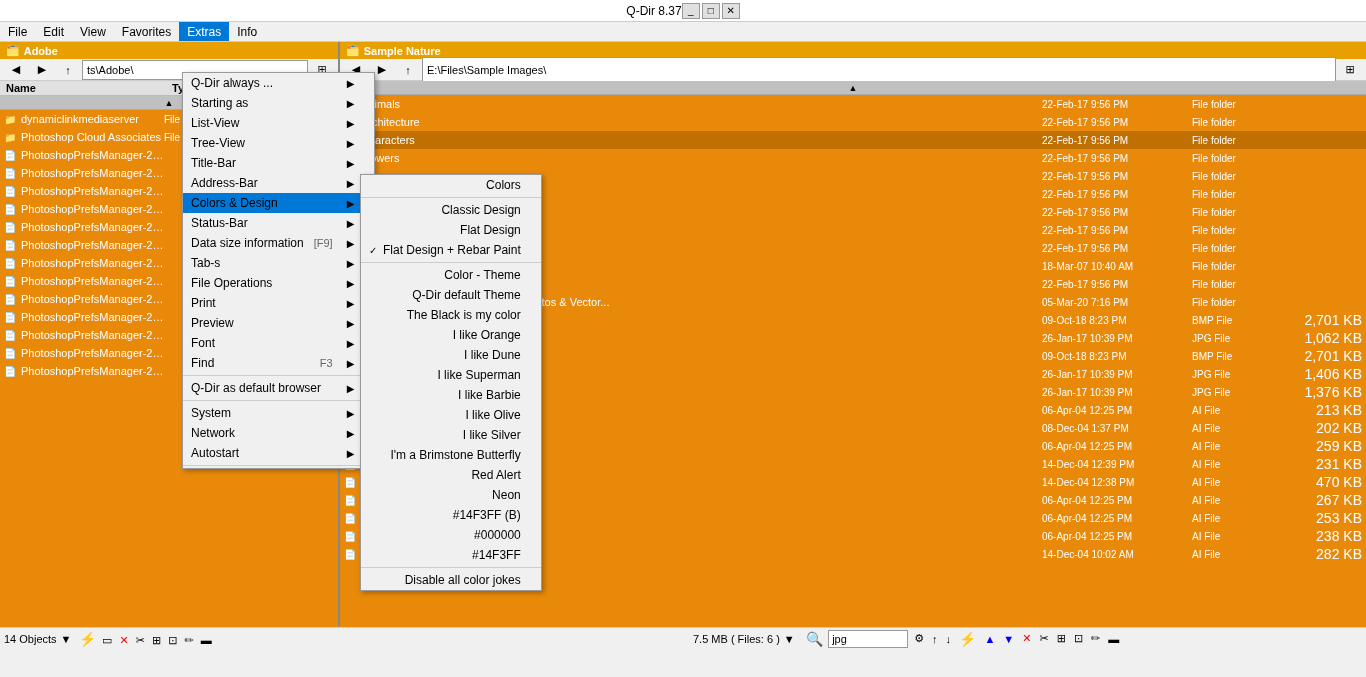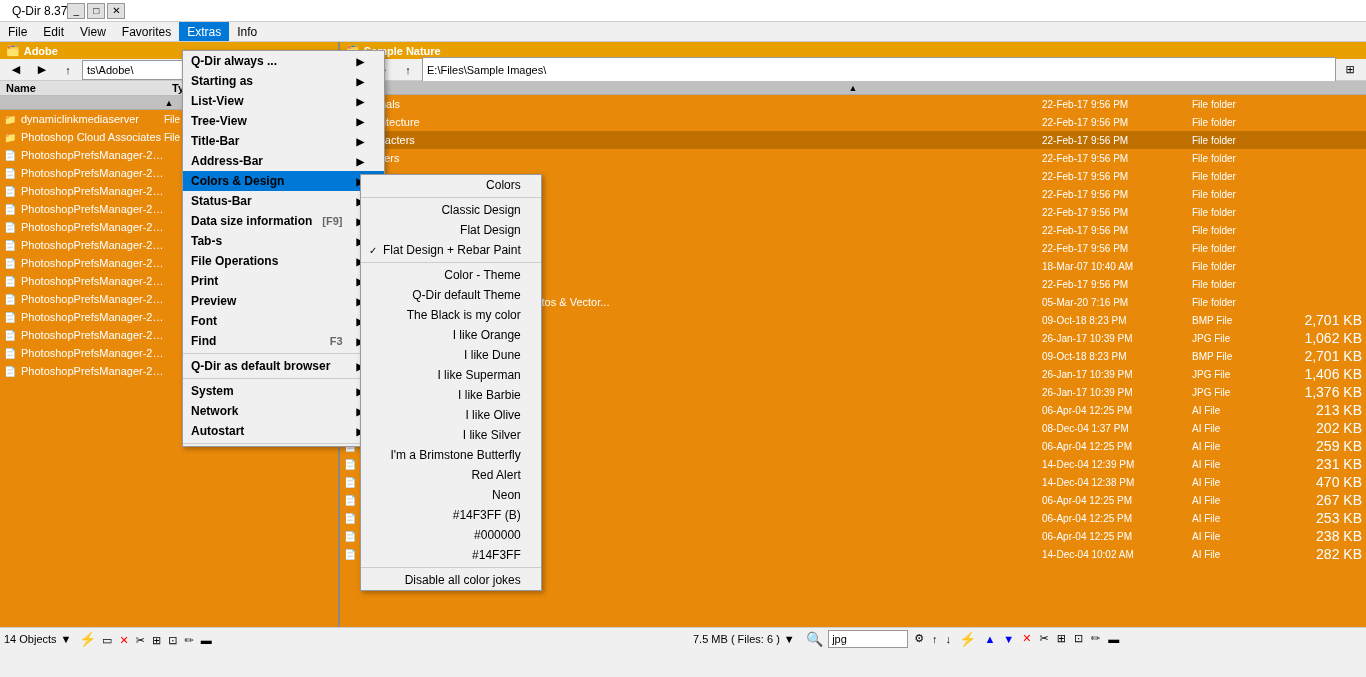--- a/index.html
+++ b/index.html
@@ -3,21 +3,21 @@
   <meta charset="utf-8">
   <style>
     * { box-sizing: border-box; margin: 0; padding: 0; }
     body { font-family: 'Segoe UI', Tahoma, sans-serif; font-size: 12px; background: #f0f0f0; overflow: hidden; user-select: none; }
 
     
     #title-bar {
       background: #fff;
       display: flex;
       align-items: center;
-      justify-content: flex-start;
+      justify-content: center;
       height: 22px;
       padding: 0 12px;
       border-bottom: 1px solid #ccc;
     }
     #title-bar .win-controls { display: flex; gap: 2px; }
     #title-bar .win-btn {
       width: 18px; height: 16px; font-size: 10px; border: 1px solid #999;
       background: #e0e0e0; cursor: pointer; display: flex; align-items: center; justify-content: center;
     }
 
@@ -570,21 +570,21 @@
     <span style="margin:0 2px; cursor:pointer;">✂</span>
     <span style="margin:0 2px; cursor:pointer;">⊞</span>
     <span style="margin:0 2px; cursor:pointer;">⊡</span>
     <span style="margin:0 2px; cursor:pointer;">✏</span>
     <span style="margin:0 2px; cursor:pointer;">▬</span>
   </div>
 </div>
 
 <div class="dropdown-overlay">
 
-  <div class="menu-popup" style="left: 182px; top: 50px; font-weight: bold;">
+  <div class="menu-popup" style="left: 182px; top: 72px;">
   <div class="menu-entry">
         <span>Q-Dir always ...</span>
         <span style="display:flex;align-items:center;gap:4px;">
           <span class="arrow">▶</span>
         </span>
       </div>
       <div class="menu-entry">
         <span>Starting as</span>
         <span style="display:flex;align-items:center;gap:4px;">
           <span class="arrow">▶</span>

